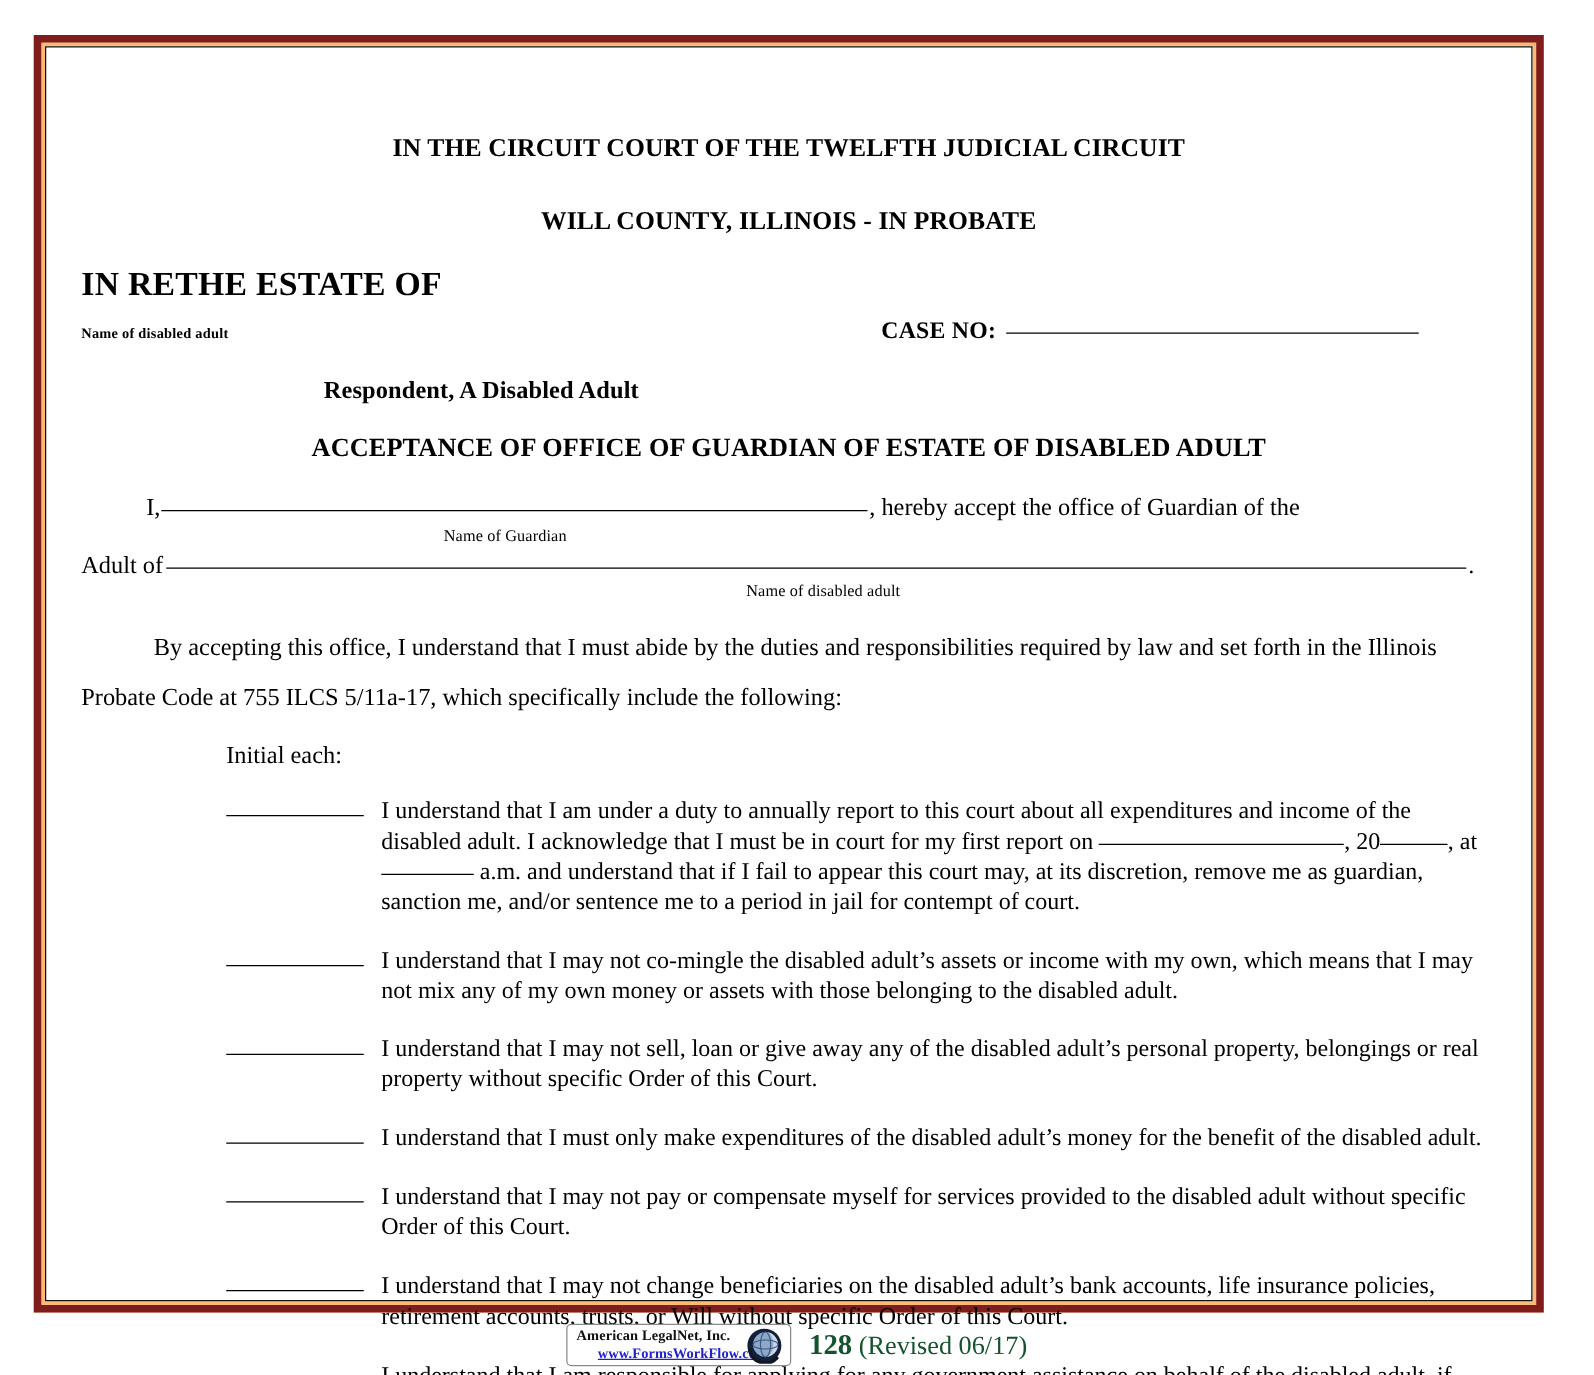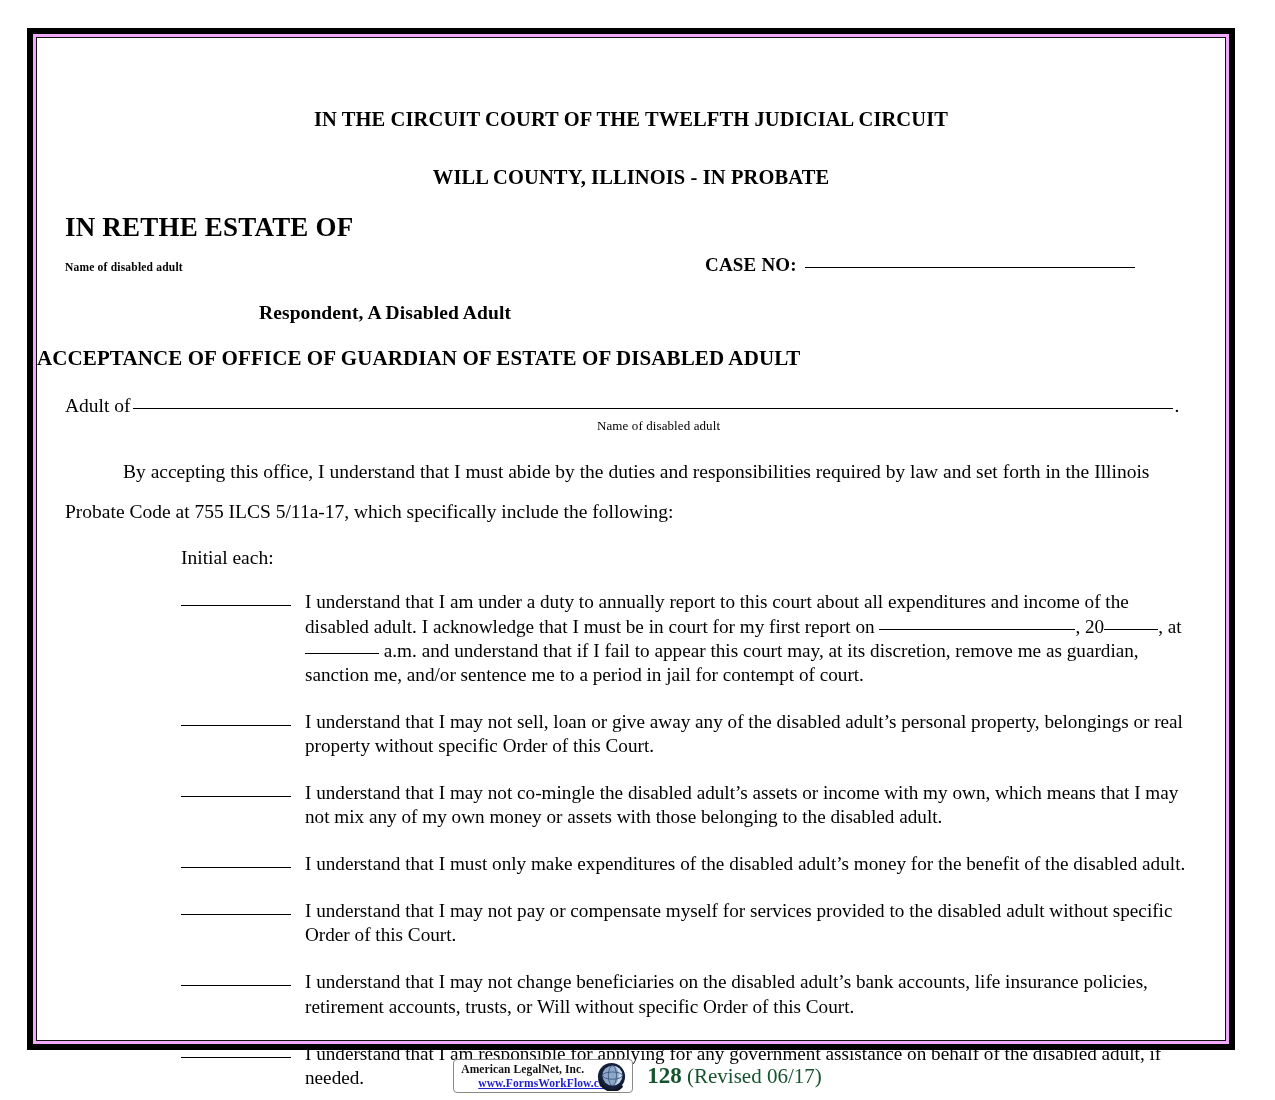--- a/index.html
+++ b/index.html
@@ -18,22 +18,22 @@
   }
 
   
   .page-frame {
     position: absolute;
     left: 27px;
     top: 28px;
     width: 1208px;
     height: 1022px;
     box-sizing: border-box;
-    border: 6px solid #000000;
-    background: #f0abfc;
+    border: 6px solid #7f1d1d;
+    background: #fdba74;
   }
   .page-frame-inner {
     position: absolute;
     left: 3px;
     top: 3px;
     right: 3px;
     bottom: 3px;
     border: 1px solid #111111;
     background: #ffffff;
   }
@@ -98,20 +98,21 @@
 
   .respondent {
     font-weight: bold;
     font-size: 19.5px;
     padding-left: 222px;
     padding-top: 26px;
     letter-spacing: 0.1px;
   }
 
   .doc-title {
+    text-align: center;
     font-weight: bold;
     font-size: 21px;
     padding-top: 22px;
     letter-spacing: 0.1px;
     font-family: Liberation Serif, serif;
   }
 
   .accept-line {
     padding-left: 80px;
     padding-right: 24px;
@@ -300,45 +301,49 @@
         <div class="caption-left">Name of disabled adult</div>
         <div class="caption-right">
           <span>CASE NO:</span><span class="rule"></span>
         </div>
       </div>
 
       <div class="respondent">Respondent, A Disabled Adult</div>
 
       <div class="doc-title">ACCEPTANCE OF OFFICE OF GUARDIAN OF ESTATE OF DISABLED ADULT</div>
 
+      <div class="accept-line">
+        <span>I,</span><span class="rule-guardian"></span><span>, hereby accept the office of Guardian of the</span>
+        <div class="caption-under-guardian">Name of Guardian</div>
+      </div>
 
       <div class="estate-line">
         <span>Adult of</span><span class="rule-estate"></span><span>.</span>
         <div class="caption-under-estate">Name of disabled adult</div>
       </div>
 
       <div class="para-accepting">By accepting this office, I understand that I must abide by the duties and responsibilities required by law and set forth in the Illinois Probate Code at 755 ILCS 5/11a-17, which specifically include the following:</div>
 
       <div class="initial-each">Initial each:</div>
 
       <div class="items">
 
         <div class="item">
           <div class="item-blank"></div>
           <div class="item-text"><span>I understand that I am under a duty to annually report to this court about all expenditures and income of the disabled adult. I acknowledge that I must be in court for my first report on</span> <span class="inline-rule-date"></span><span>, 20</span><span class="inline-rule-year"></span><span>, at</span> <span class="inline-rule-time"></span> <span>a.m. and understand that if I fail to appear this court may, at its discretion, remove me as guardian, sanction me, and/or sentence me to a period in jail for contempt of court.</span></div>
         </div>
 
         <div class="item">
           <div class="item-blank"></div>
+          <div class="item-text">I understand that I may not co-mingle the disabled adult’s assets or income with my own, which means that I may not mix any of my own money or assets with those belonging to the disabled adult.</div>
+        </div>
+
+        <div class="item">
+          <div class="item-blank"></div>
           <div class="item-text">I understand that I may not sell, loan or give away any of the disabled adult’s personal property, belongings or real property without specific Order of this Court.</div>
-        </div>
-
-        <div class="item">
-          <div class="item-blank"></div>
-          <div class="item-text">I understand that I may not co-mingle the disabled adult’s assets or income with my own, which means that I may not mix any of my own money or assets with those belonging to the disabled adult.</div>
         </div>
 
         <div class="item">
           <div class="item-blank"></div>
           <div class="item-text">I understand that I must only make expenditures of the disabled adult’s money for the benefit of the disabled adult.</div>
         </div>
 
         <div class="item">
           <div class="item-blank"></div>
           <div class="item-text">I understand that I may not pay or compensate myself for services provided to the disabled adult without specific Order of this Court.</div>

